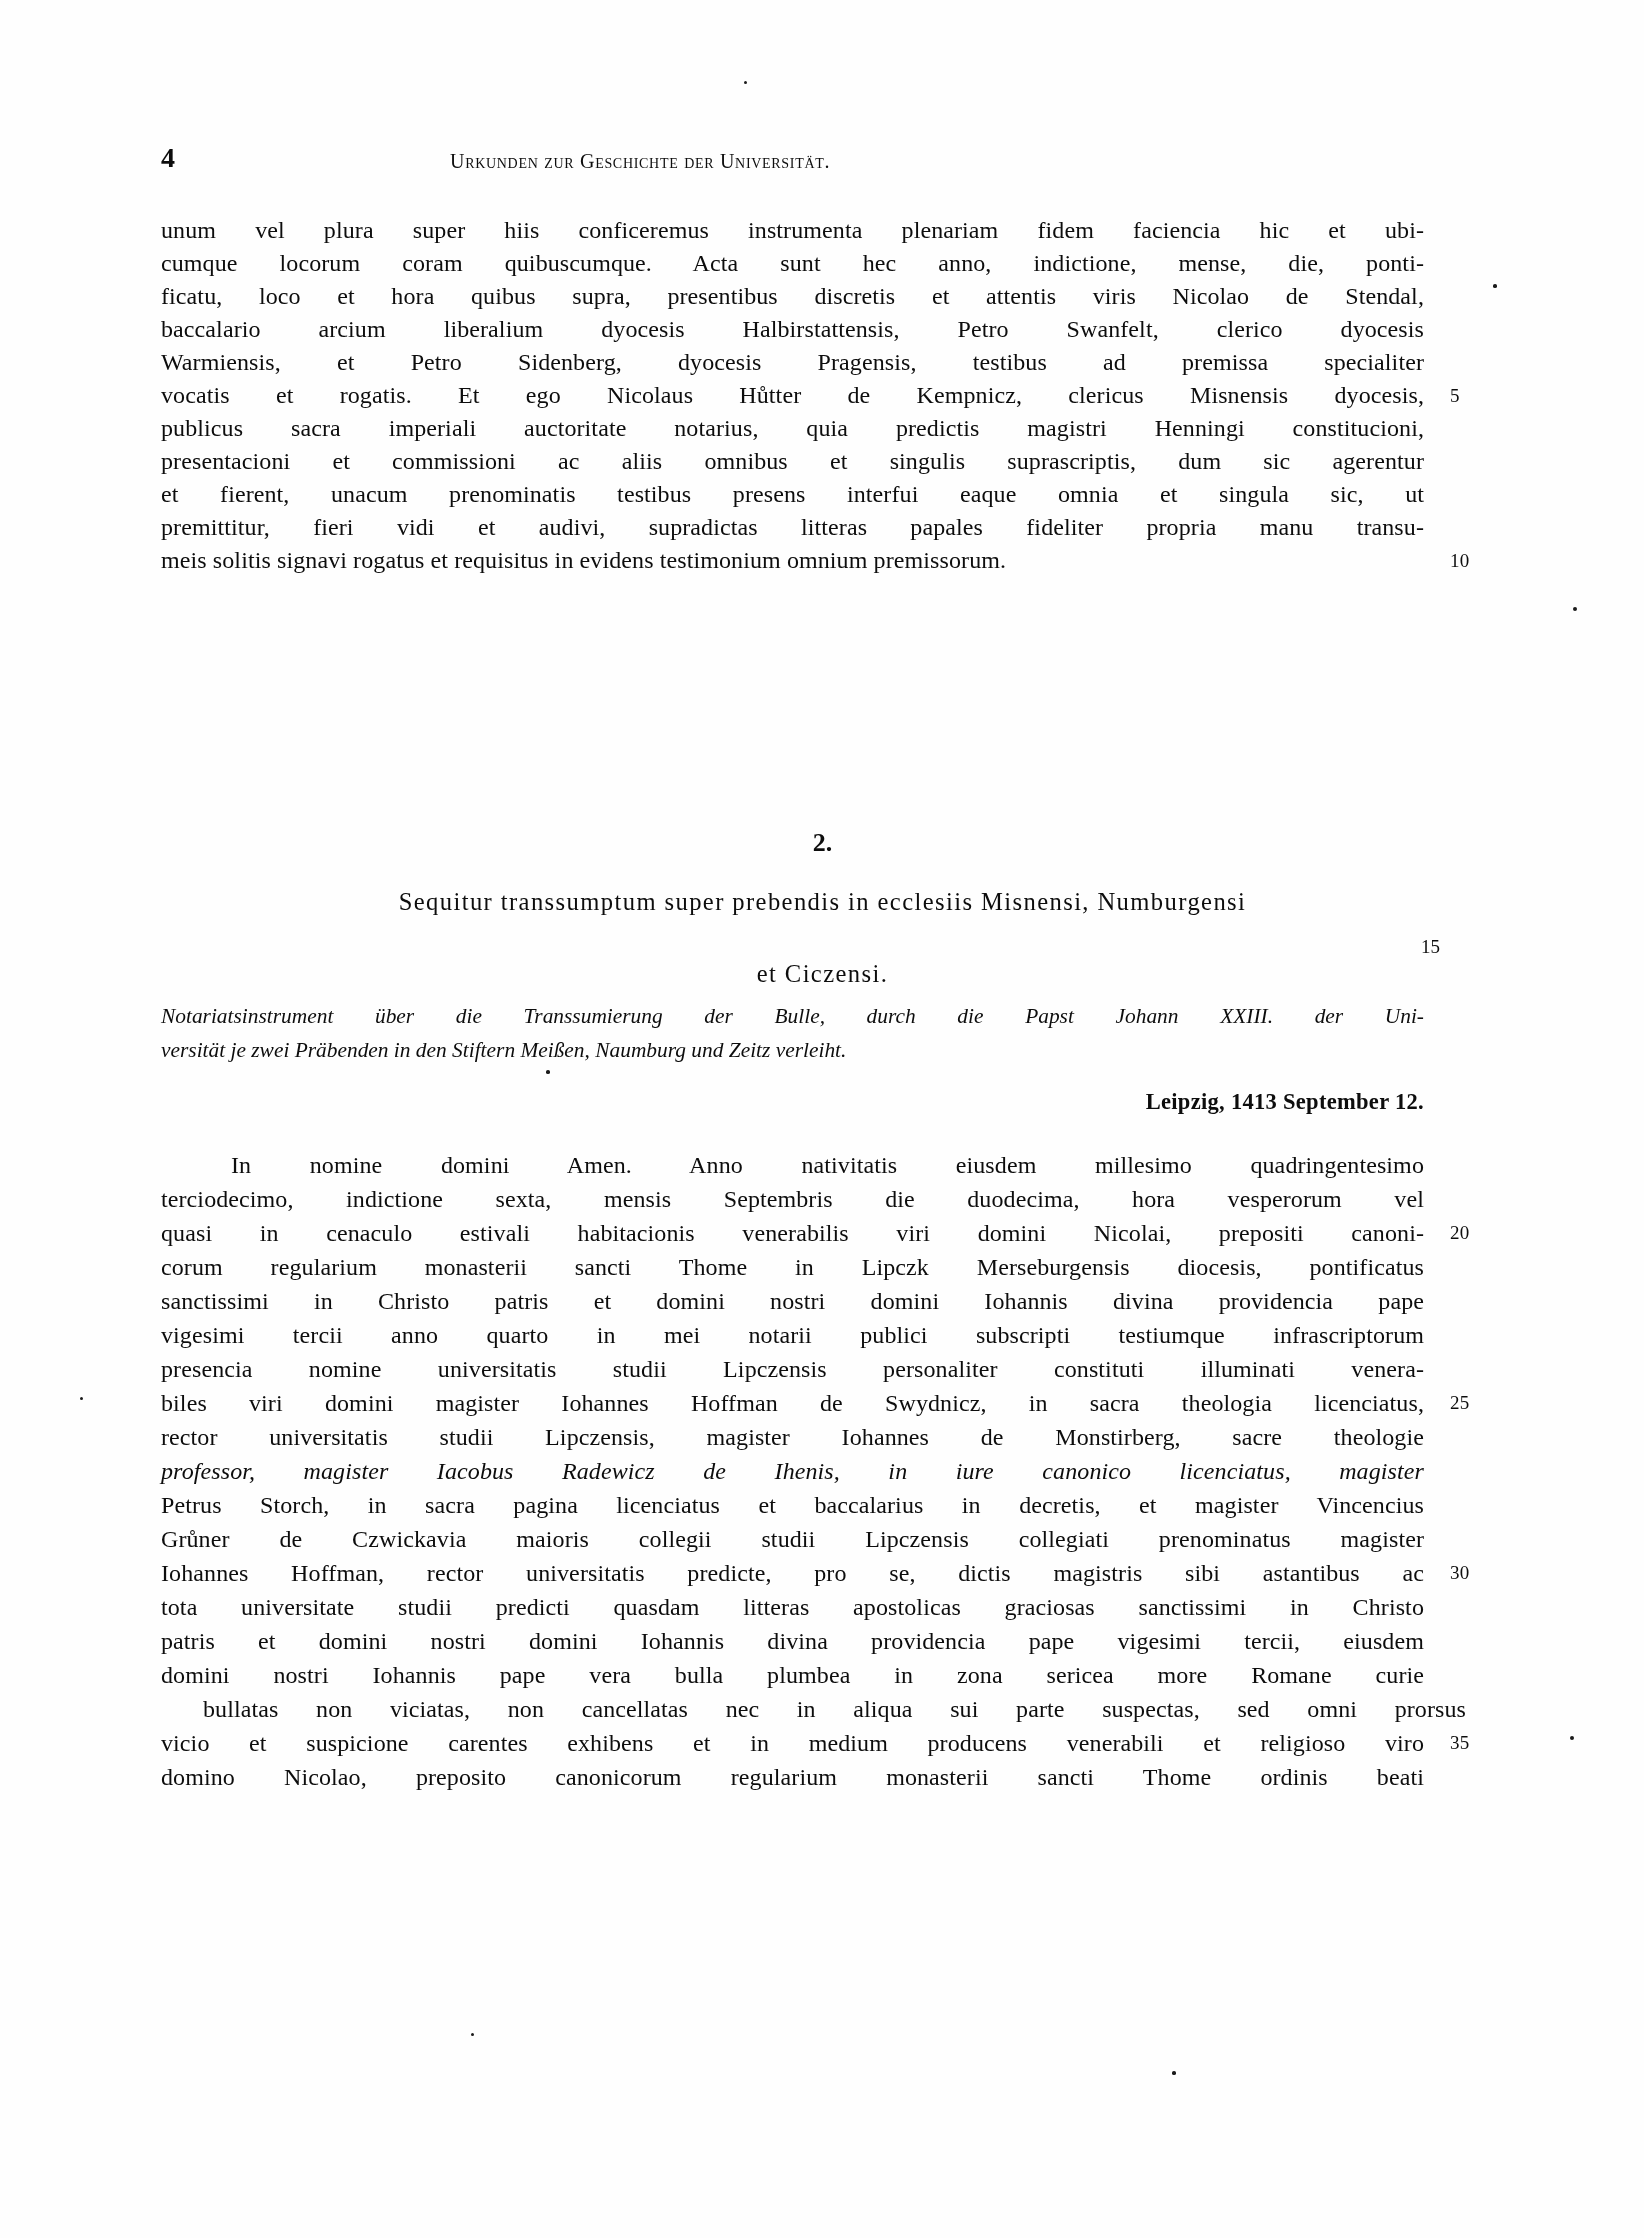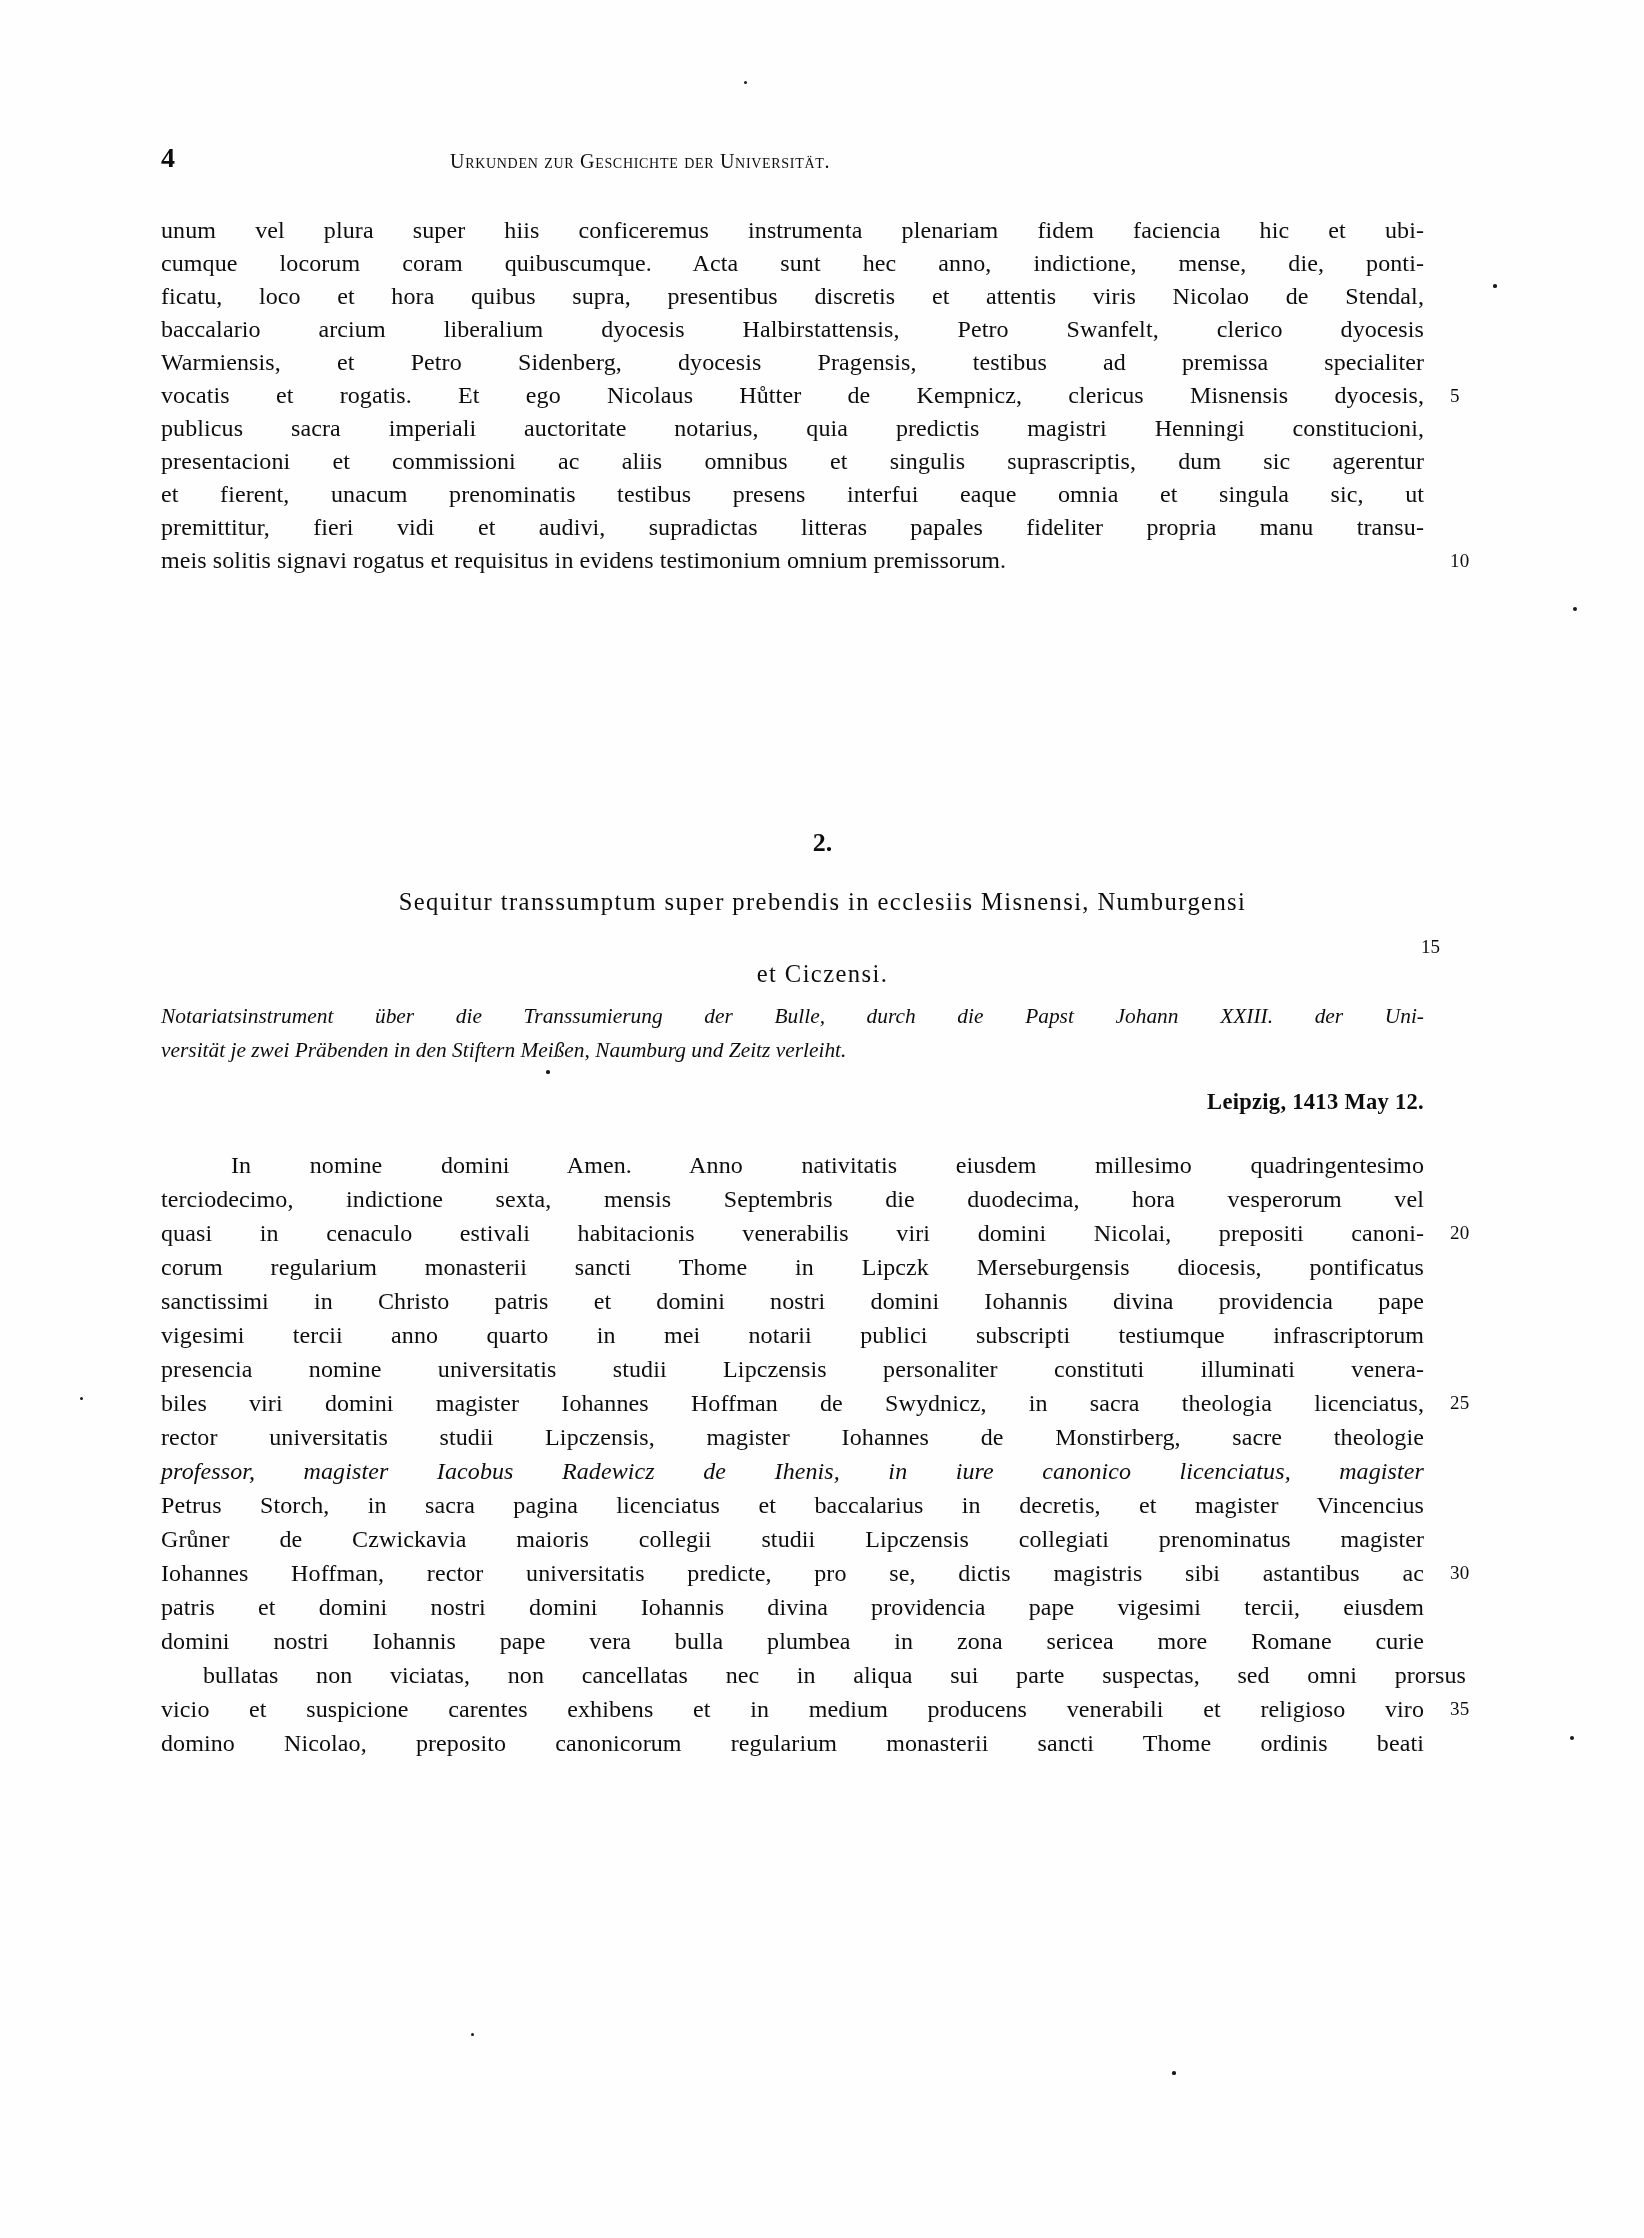--- a/index.html
+++ b/index.html
@@ -206,36 +206,37 @@
   <div id="secnum">2.</div>
 
   <div class="headline" id="headline1">Sequitur transsumptum super prebendis in ecclesiis Misnensi, Numburgensi</div>
   <div class="headline" id="headline2">et Ciczensi.</div>
   <div id="headnum15">15</div>
 
   <div id="regest">
     <div class="rl j">Notariatsinstrument über die Transsumierung der Bulle, durch die Papst Johann XXIII. der Uni-</div>
     <div class="rl">versität je zwei Präbenden in den Stiftern Meißen, Naumburg und Zeitz verleiht.</div>
   </div>
-  <div id="dateline">Leipzig, 1413 May 12.</div>
+  <div id="dateline">Leipzig, 1413 September 12.</div>
 
   <div class="para" id="para2" style="top: 1148px;">
       <div class="ln" style="height: 34px; line-height: 34px;"><span class="txt" style="line-height: 34px; text-indent: 70px;">In nomine domini Amen.  Anno nativitatis eiusdem millesimo quadringentesimo</span></div>
       <div class="ln" style="height: 34px; line-height: 34px;"><span class="txt" style="line-height: 34px;">terciodecimo, indictione sexta, mensis Septembris die duodecima, hora vesperorum vel</span><div class="lnum" style="line-height: 34px;">20</div></div>
       <div class="ln" style="height: 34px; line-height: 34px;"><span class="txt" style="line-height: 34px;">quasi in cenaculo estivali habitacionis venerabilis viri domini Nicolai, prepositi canoni-</span></div>
       <div class="ln" style="height: 34px; line-height: 34px; font-family: Liberation Serif, serif;"><span class="txt" style="line-height: 34px;">corum regularium monasterii sancti Thome in Lipczk Merseburgensis diocesis, pontificatus</span></div>
       <div class="ln" style="height: 34px; line-height: 34px;"><span class="txt" style="line-height: 34px;">sanctissimi in Christo patris et domini nostri domini Iohannis divina providencia pape</span></div>
       <div class="ln" style="height: 34px; line-height: 34px;"><span class="txt" style="line-height: 34px;">vigesimi tercii anno quarto in mei notarii publici subscripti testiumque infrascriptorum</span></div>
       <div class="ln" style="height: 34px; line-height: 34px;"><span class="txt" style="line-height: 34px;">presencia nomine universitatis studii Lipczensis personaliter constituti illuminati venera-</span><div class="lnum" style="line-height: 34px;">25</div></div>
       <div class="ln" style="height: 34px; line-height: 34px;"><span class="txt" style="line-height: 34px;">biles viri domini magister Iohannes Hoffman de Swydnicz, in sacra theologia licenciatus,</span></div>
       <div class="ln" style="height: 34px; line-height: 34px;"><span class="txt" style="line-height: 34px;">rector universitatis studii Lipczensis, magister Iohannes de Monstirberg, sacre theologie</span></div>
       <div class="ln" style="height: 34px; line-height: 34px;"><span class="txt" style="line-height: 34px; font-style: italic;">professor, magister Iacobus Radewicz de Ihenis, in iure canonico licenciatus, magister</span></div>
       <div class="ln" style="height: 34px; line-height: 34px;"><span class="txt" style="line-height: 34px;">Petrus Storch, in sacra pagina licenciatus et baccalarius in decretis, et magister Vincencius</span></div>
       <div class="ln" style="height: 34px; line-height: 34px;"><span class="txt" style="line-height: 34px;">Grůner de Czwickavia maioris collegii studii Lipczensis collegiati prenominatus magister</span><div class="lnum" style="line-height: 34px;">30</div></div>
       <div class="ln" style="height: 34px; line-height: 34px;"><span class="txt" style="line-height: 34px;">Iohannes Hoffman, rector universitatis predicte, pro se, dictis magistris sibi astantibus ac</span></div>
+      <div class="ln" style="height: 34px; line-height: 34px;"><span class="txt" style="line-height: 34px;">tota universitate studii predicti quasdam litteras apostolicas graciosas sanctissimi in Christo</span></div>
       <div class="ln" style="height: 34px; line-height: 34px;"><span class="txt" style="line-height: 34px;">patris et domini nostri domini Iohannis divina providencia pape vigesimi tercii, eiusdem</span></div>
       <div class="ln" style="height: 34px; line-height: 34px;"><span class="txt" style="line-height: 34px;">domini nostri Iohannis pape vera bulla plumbea in zona sericea more Romane curie</span></div>
       <div class="ln" style="height: 34px; line-height: 34px;"><span class="txt" style="line-height: 34px; margin-left: 42px;">bullatas non viciatas, non cancellatas nec in aliqua sui parte suspectas, sed omni prorsus</span><div class="lnum" style="line-height: 34px;">35</div></div>
       <div class="ln" style="height: 34px; line-height: 34px;"><span class="txt" style="line-height: 34px;">vicio et suspicione carentes exhibens et in medium producens venerabili et religioso viro</span></div>
       <div class="ln" style="height: 34px; line-height: 34px;"><span class="txt" style="line-height: 34px;">domino Nicolao, preposito canonicorum regularium monasterii sancti Thome ordinis beati</span></div>
     </div>
 
   <div class="speck" style="left:1493px; top:284px;  width:3.7px;  height:3.7px;"></div>
   <div class="speck" style="left:1573px; top:607px; width:4.3px;  height:4.3px;"></div>
   <div class="speck" style="left:1570px; top:1736px; width:4.3px;  height:4.3px;"></div>

